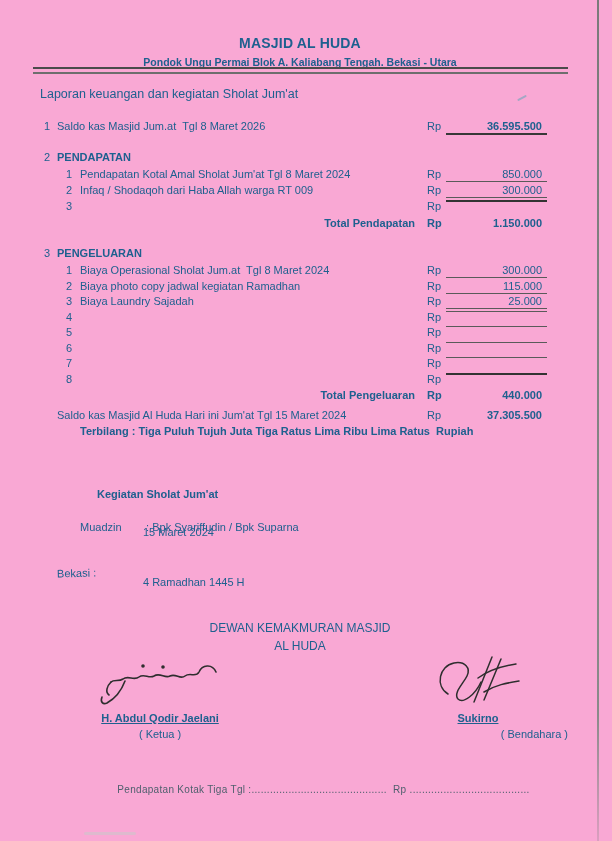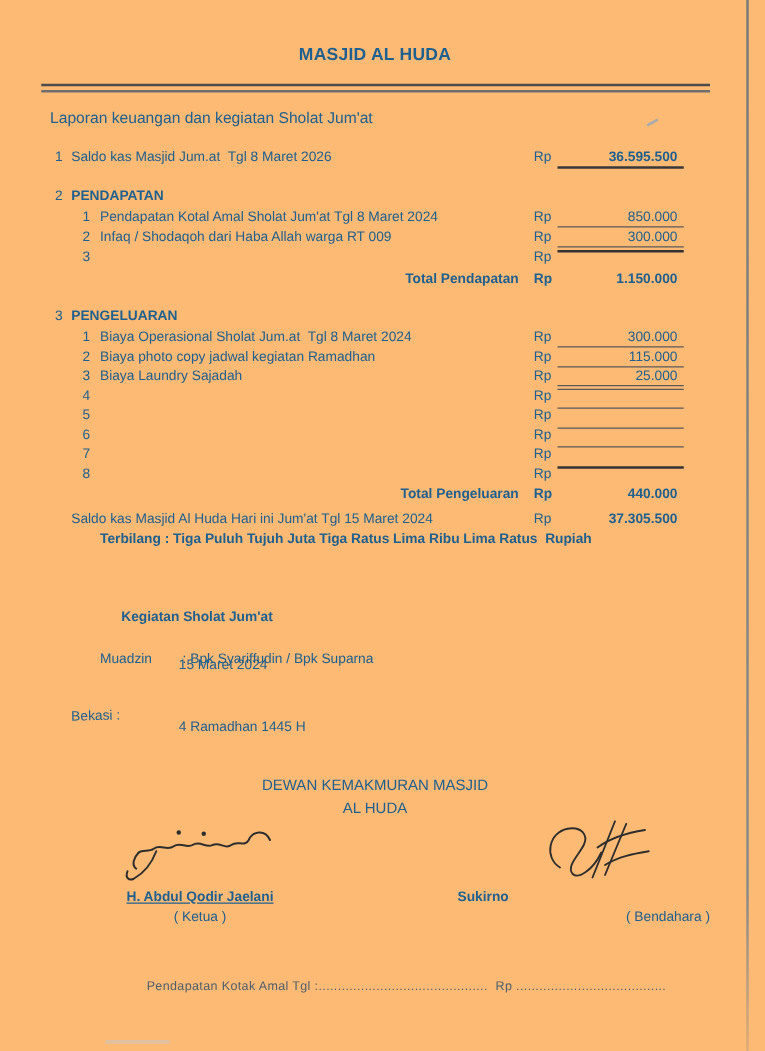--- a/index.html
+++ b/index.html
@@ -1,18 +1,18 @@
 <!DOCTYPE html>
 <html><head>
 <meta charset="utf-8">
 <style>
   html,body { margin:0; padding:0; background:#e8e8e8; }
   .page {
     position:relative; width:612px; height:841px; margin:0 auto;
-    background:#fdba74; overflow:hidden;
+    background:#f9a8d4; overflow:hidden;
     font-family:"Liberation Sans", sans-serif;
     color:#1e608f;
     font-size:11px; line-height:13px;
   }
   .abs { position:absolute; }
   .b { font-weight:700; }
   .center { text-align:center; }
 
   
   .masjid-title { left:0; width:600px; top:37px; font-size:14px; font-weight:700; letter-spacing:.2px; }
@@ -54,35 +54,36 @@
   .date-2   { left:143px; top:576px; }
 
   .dkm-1 { left:0; width:600px; top:622px; font-size:12px; }
   .dkm-2 { left:0; width:600px; top:640px; font-size:12px; }
 
   .sig { stroke:#2e2e2e; fill:none; stroke-linecap:round; stroke-linejoin:round; }
   .sig-left  { left:92px;  top:658px; }
   .sig-right { left:432px; top:652px; }
   .name-left  { left:60px;  width:200px; top:712px; text-align:center; font-weight:700; text-decoration:underline; }
   .role-left  { left:60px;  width:200px; top:728px; text-align:center; }
-  .name-right { left:366px; width:180px; top:712px; font-weight:700; }
+  .name-right { left:388px; width:180px; top:712px; text-align:center; font-weight:700; text-decoration:underline; }
   .role-right { left:388px; width:180px; top:728px; text-align:right; }
 
   .footer { left:105px; top:770px; font-size:10px; color:#4e5f6d; white-space:pre; letter-spacing:.3px; }
 </style>
 </head>
 <body>
 
 <div class="page">
 
   <div class="abs page-edge"></div>
   <div class="abs pen-mark"></div>
   <div class="abs smudge"></div>
 
   <div class="abs masjid-title center">MASJID AL HUDA</div>
+  <div class="abs masjid-addr center">Pondok Ungu Permai Blok A. Kaliabang Tengah. Bekasi - Utara</div>
   <div class="abs head-rule"></div>
 
   <div class="abs report-title">Laporan keuangan dan kegiatan Sholat Jum'at</div>
 
   <div class="row" style="top:120px">
     <span class="sec-no">1</span>
     <span class="lbl-main">Saldo kas Masjid Jum.at  Tgl 8 Maret 2026</span>
     <span class="rp">Rp</span>
     <span class="amt b u-heavy">36.595.500</span>
   </div>
@@ -211,16 +212,16 @@
       <path d="M52,40 C63,33 75,31 87,29"></path>
     </g>
   </svg>
 
   <div class="abs name-left">H. Abdul Qodir Jaelani</div>
   <div class="abs role-left">( Ketua )</div>
   <div class="abs name-right">Sukirno</div>
   <div class="abs role-right">( Bendahara )</div>
 
   <div class="abs footer">
-    <span>Pendapatan Kotak Amal Tgl :</span><span>............................................</span>&nbsp;&nbsp;<span>Rp</span> <span>.......................................</span>
+    <span>Pendapatan Kotak Tiga Tgl :</span><span>............................................</span>&nbsp;&nbsp;<span>Rp</span> <span>.......................................</span>
   </div>
 
 </div>
 
 </body></html>

